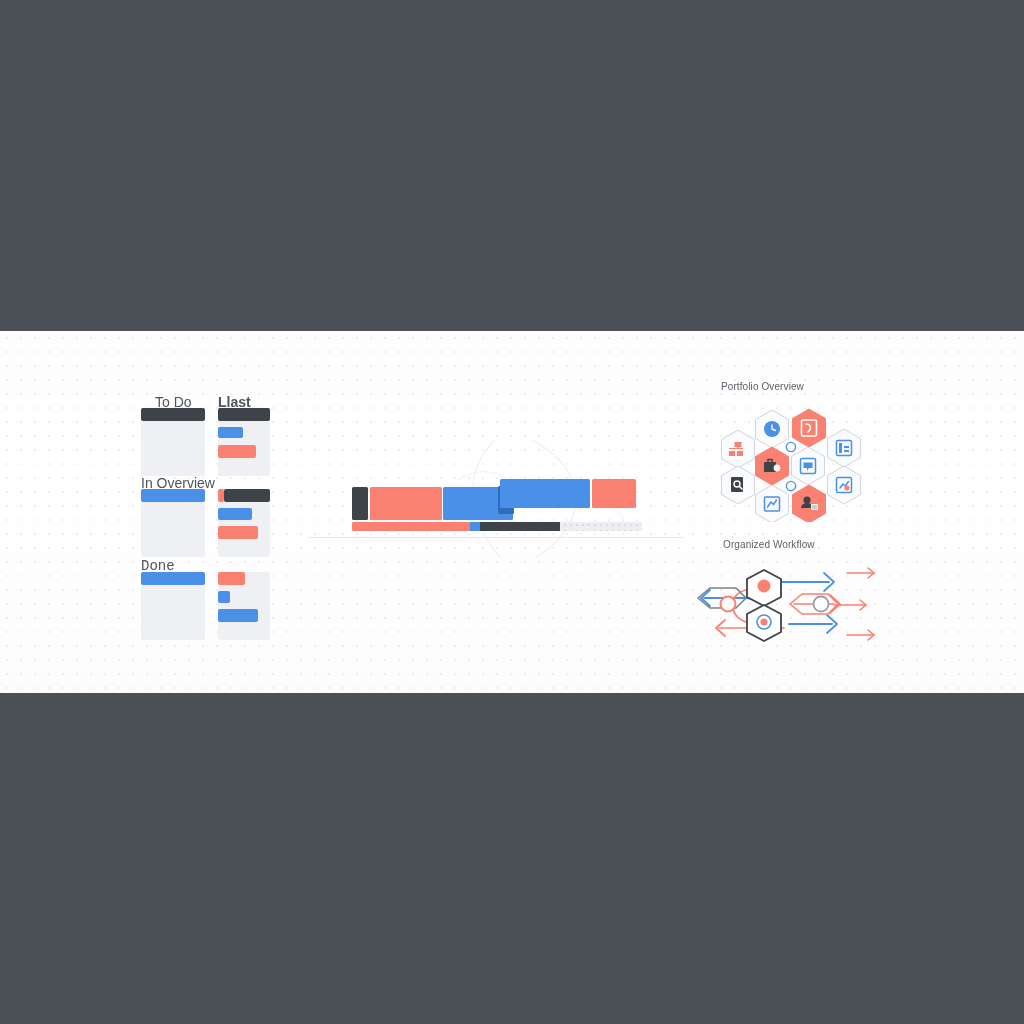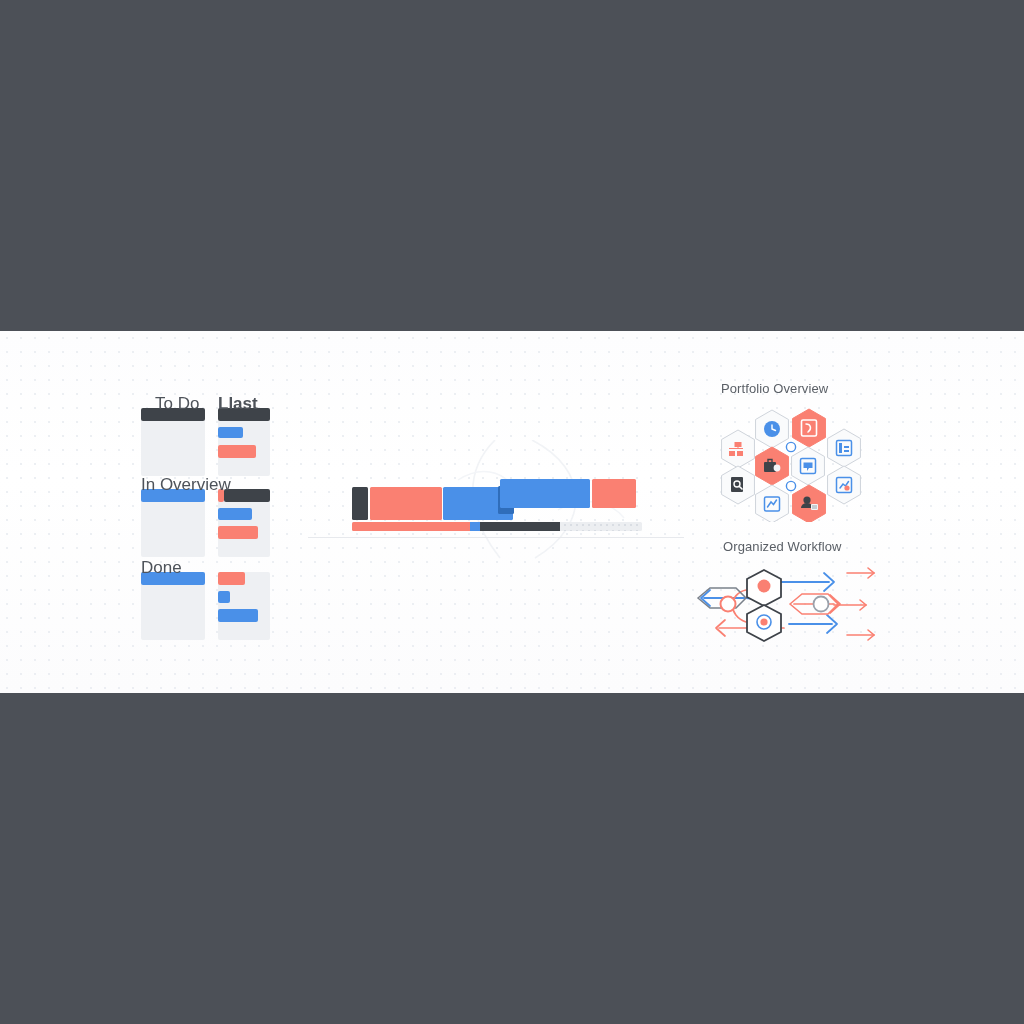--- a/index.html
+++ b/index.html
@@ -31,28 +31,28 @@
   .stage-wash{
     position:absolute;inset:0;
     background:linear-gradient(180deg,#fdfdfe 0%,#ffffff 40%,#fcfcfd 100%);
     pointer-events:none;
   }
 
   
   .sec-title{
     position:absolute;
     color:#5a5f66;
-    font-size:13px;
+    font-size:10px;
     letter-spacing:.1px;
     white-space:nowrap;
   }
   .col-title{
     position:absolute;
     color:#4e535a;
-    font-size:17px;
+    font-size:14px;
     white-space:nowrap;
   }
 
   
   .kan-card{
     position:absolute;
     background:#eef0f3;
     border-radius:2px;
   }
   .bar{position:absolute;border-radius:2px;}
@@ -98,21 +98,21 @@
 <div class="band band-bottom"></div>
 
 <div class="stage">
   <div class="stage-wash"></div>
   <div class="stage-dots"></div>
 </div>
 
 <div class="col-title" style="left:155px;top:394px;">To Do</div>
 <div class="col-title" style="left:218px;top:394px;font-weight:bold;">Llast</div>
 <div class="col-title" style="left:141px;top:475px;">In Overview</div>
-<div class="col-title" style="left:141px;top:558px;">Done</div>
+<div class="col-title" style="left:141px;top:558px;font-family:Liberation Mono, monospace;">Done</div>
 
 <div class="kan-card" style="left:141px;top:408px;width:64px;height:68px;">
   <div class="bar bar-dark" style="left:0;top:0;width:64px;height:13px;"></div>
 </div>
 <div class="kan-card" style="left:218px;top:408px;width:52px;height:68px;">
   <div class="bar bar-dark" style="left:0;top:0;width:52px;height:13px;"></div>
   <div class="bar bar-blue" style="left:0;top:19px;width:25px;height:11px;"></div>
   <div class="bar bar-red" style="left:0;top:37px;width:38px;height:13px;"></div>
 </div>
 

